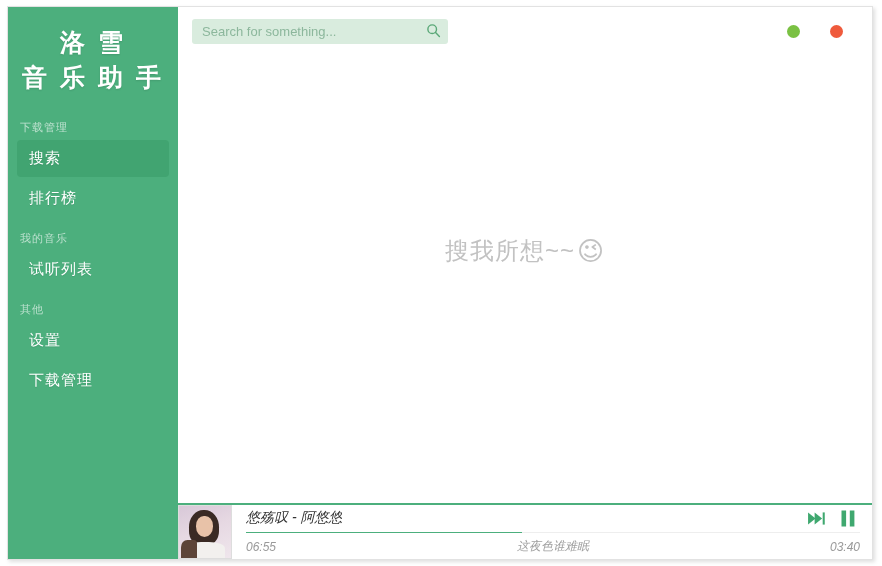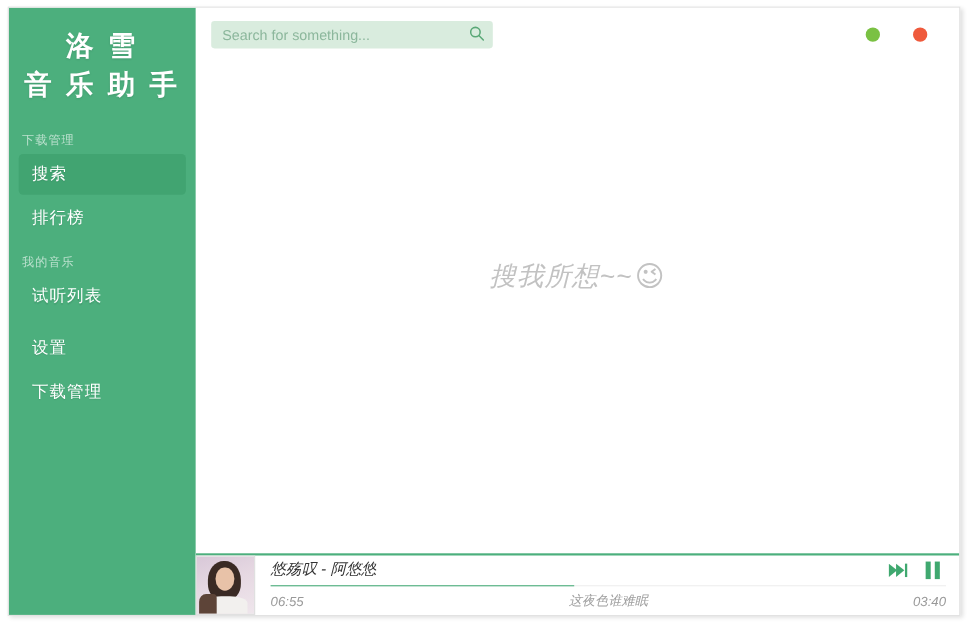--- a/index.html
+++ b/index.html
@@ -139,21 +139,20 @@
   .win-dot.close { background: #ef5a3c; }
 
   
   .content {
     flex: 1;
     display: flex;
     align-items: center;
     justify-content: center;
     padding-bottom: 56px;
     box-sizing: border-box;
-    font-style: italic;
   }
   .empty-hint {
     font-size: 24px;
     color: #c2c2c2;
     display: flex;
     align-items: center;
     gap: 2px;
     letter-spacing: 1px;
     user-select: none;
   }
@@ -296,20 +295,21 @@
       </div>
 
       <div class="nav-group">
         <div class="nav-group-label">我的音乐</div>
         <div class="nav-item">
           <span>试听列表</span>
         </div>
       </div>
 
       <div class="nav-group">
+        <div class="nav-group-label">其他</div>
         <div class="nav-item">
           <span>设置</span>
         </div>
         <div class="nav-item">
           <span>下载管理</span>
         </div>
       </div>
 
     </div>
   </div>

